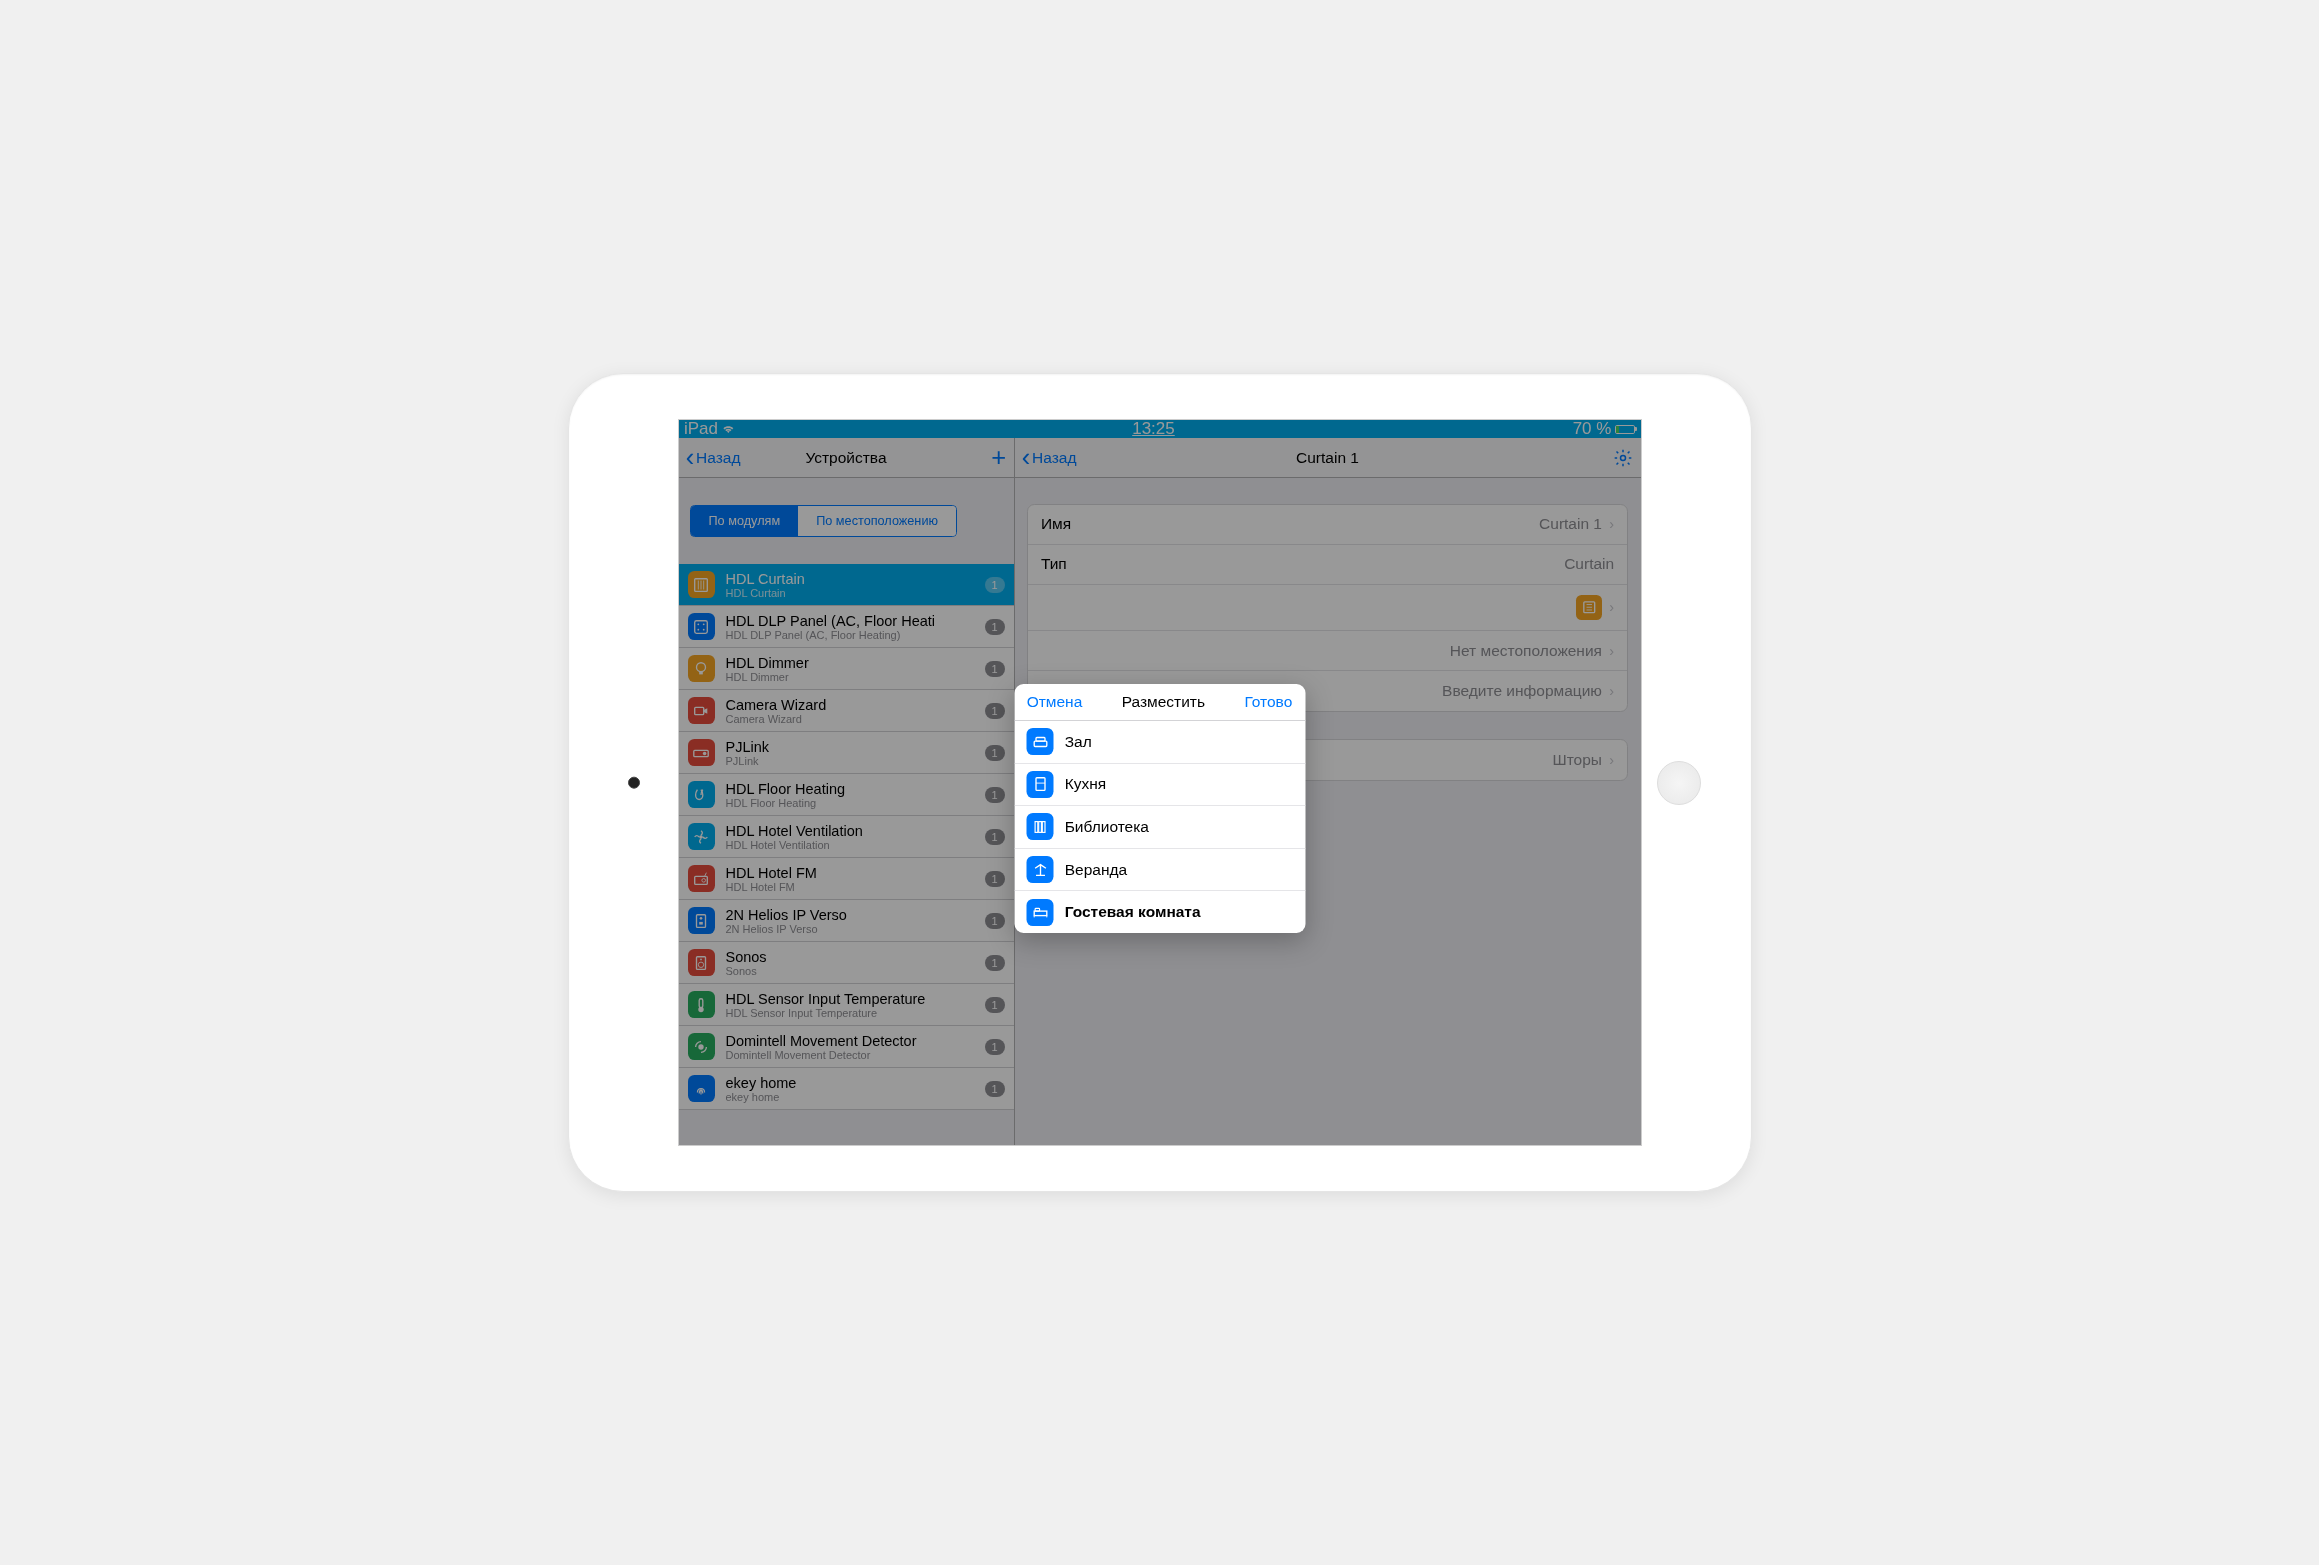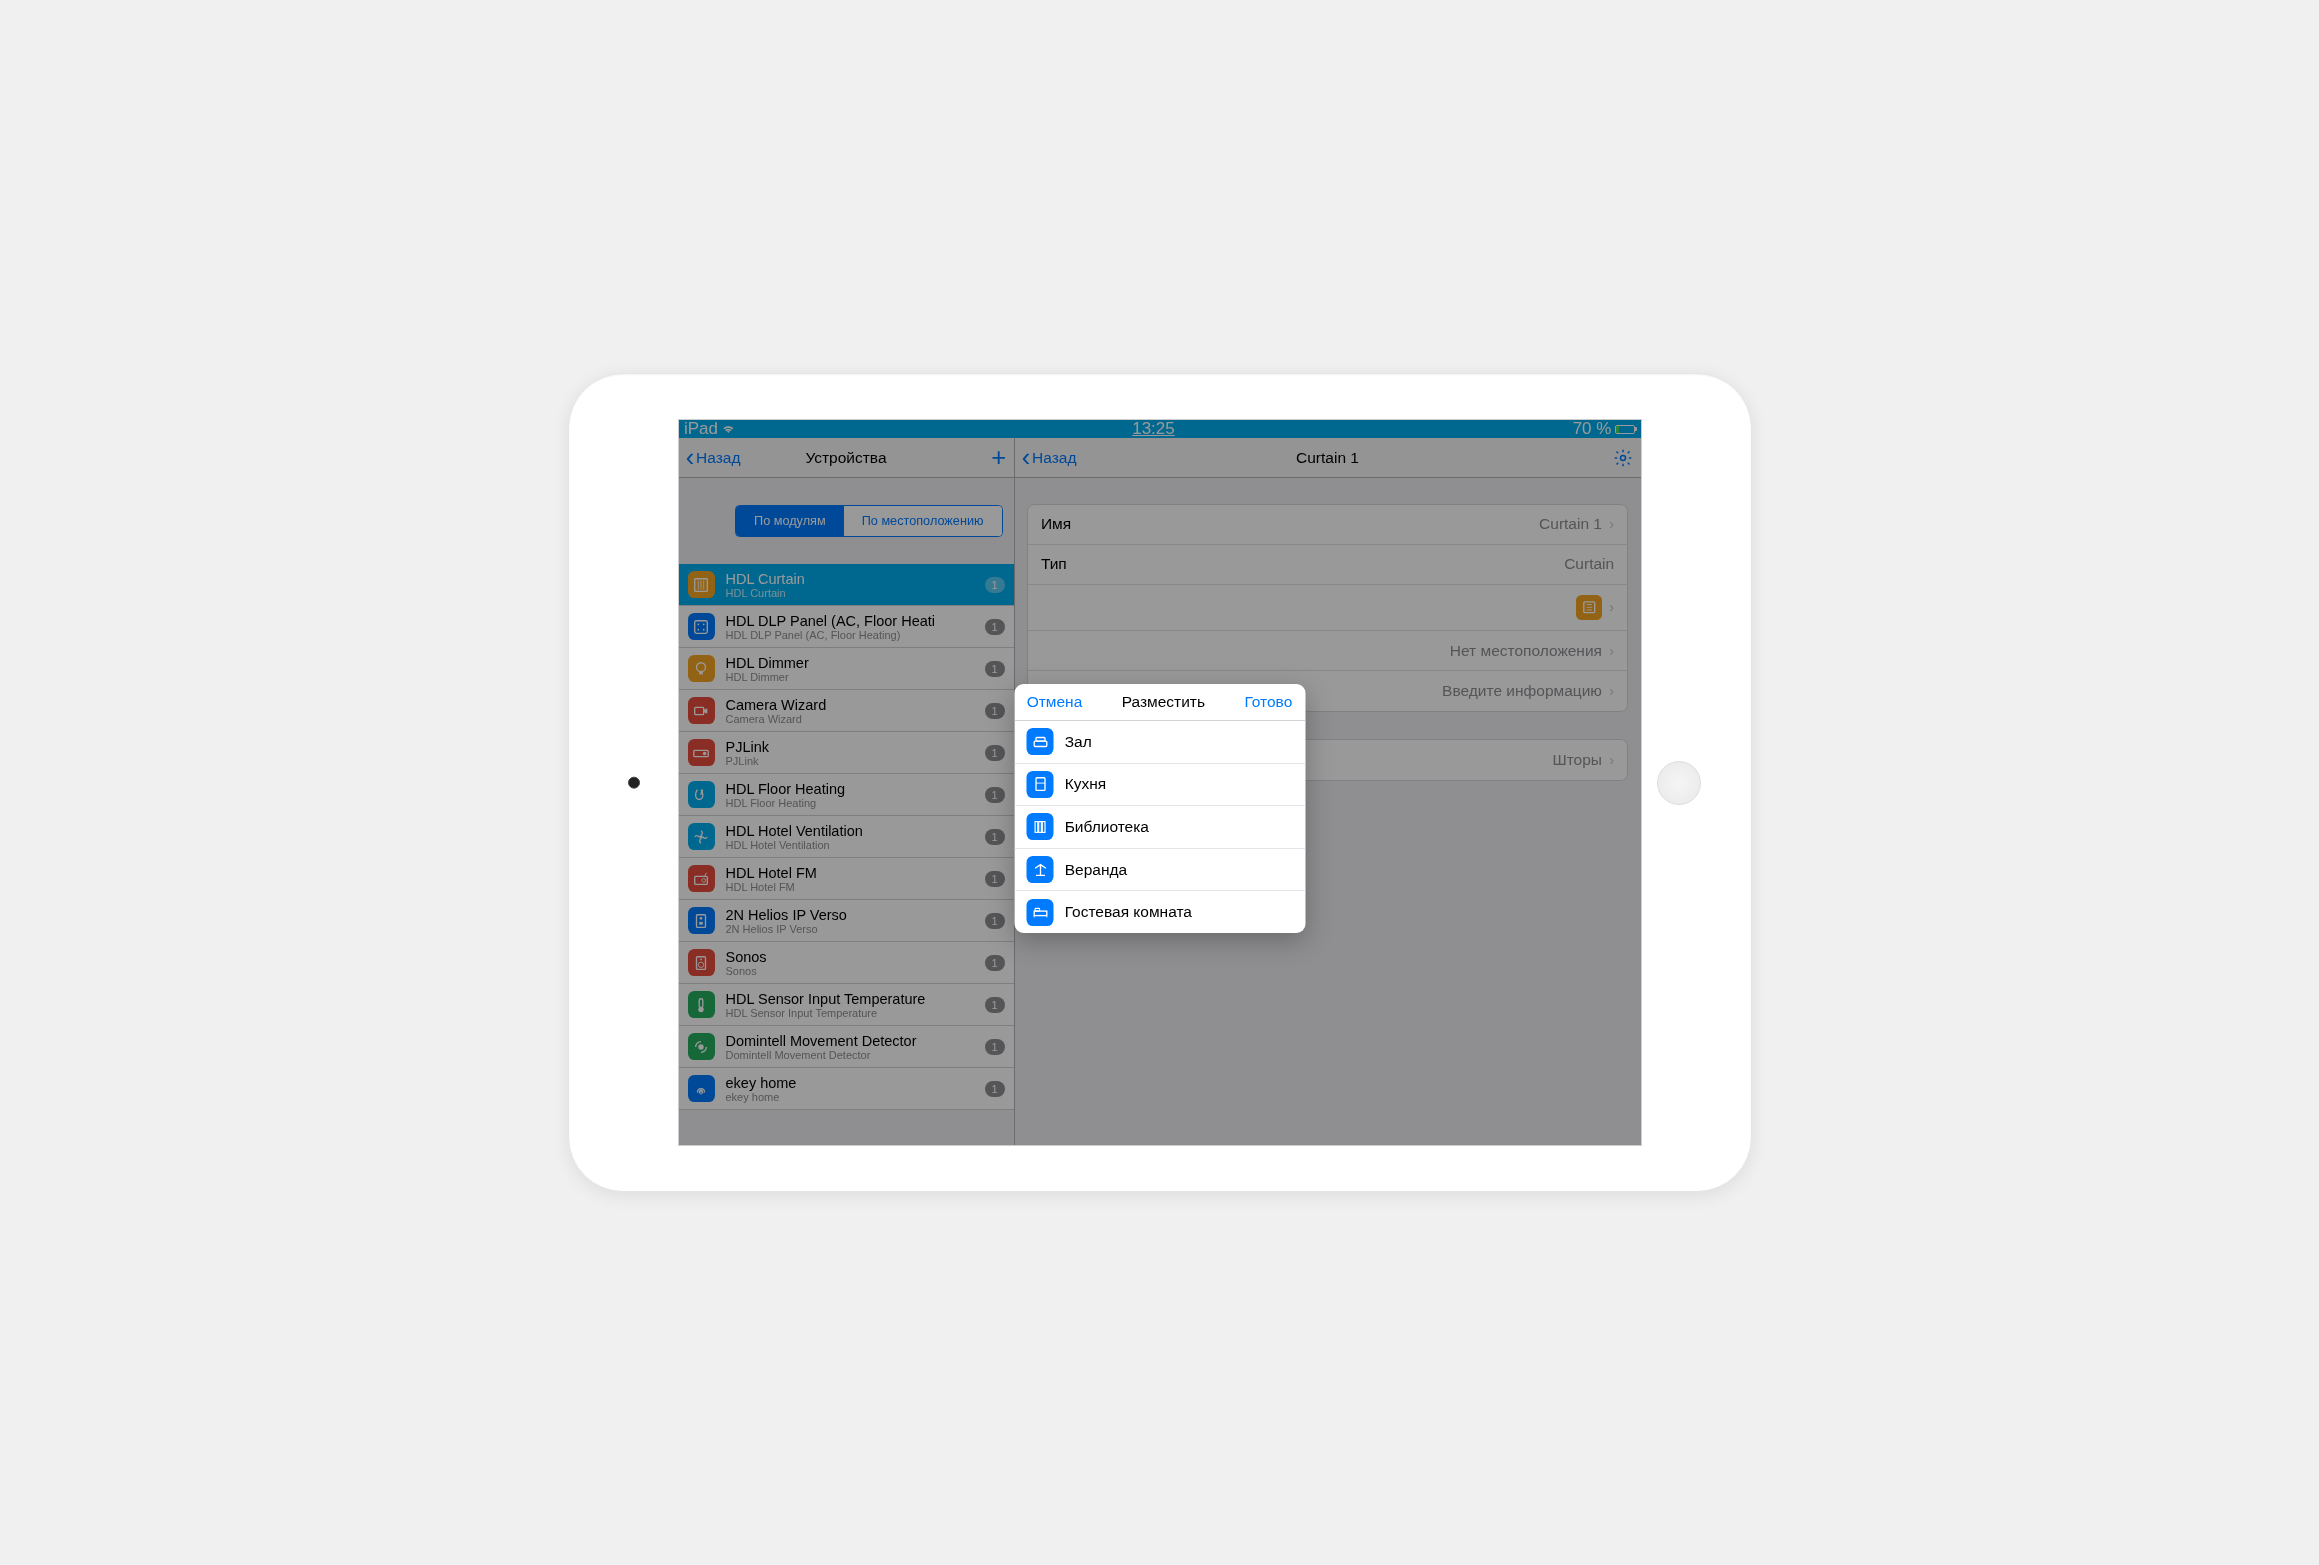--- a/index.html
+++ b/index.html
@@ -23,21 +23,21 @@
 .content { display: flex; height: calc(100% - 18px); }
 
 
 .left-panel { width: 336px; border-right: 0.9px solid #b2b2b5; display: flex; flex-direction: column; background: #efeff4; }
 .nav-bar { height: 40px; background: #f7f7f8; border-bottom: 0.9px solid #b2b2b5; display: flex; align-items: center; padding: 0 7.3px; position:relative; }
 .nav-back { color: #007aff; display: flex; align-items: center; font-size: 15.5px; }
 .nav-back-chev { font-size: 25.5px; line-height: 1; margin-right: 1.8px; font-weight: 300; }
 .nav-title { position:absolute; left:0; right:0; text-align:center; font-size: 15.5px; font-weight: 500; color:#000; pointer-events:none;}
 .nav-add { margin-left: auto; color: #007aff; font-size: 25.5px; font-weight: 200; }
 
-.seg-wrap { padding: 27px 11px; display:flex; justify-content:flex-end;}
+.seg-wrap { padding: 27px 11px; display:flex; justify-content:flex-start;}
 .seg { display: flex; border: 0.9px solid #007aff; border-radius: 4.5px; overflow: hidden; }
 .seg-btn { padding: 8.2px 18px; font-size: 12.7px; color: #007aff; background:#fff;}
 .seg-btn.active { background: #007aff; color: #fff; }
 
 .device-list { flex:1; overflow: hidden; }
 .device-item { display: flex; align-items: center; padding: 5.5px 9px; border-bottom: 0.9px solid #d3d3d6; background: #fff; min-height: 42px; }
 .device-item.selected { background: #00aeef; }
 .device-icon { width: 27px; height: 27px; border-radius: 6.4px; margin-right: 11px; flex-shrink: 0; display:flex; align-items:center; justify-content:center; color:#fff;}
 .device-text { flex: 1; overflow:hidden; }
 .device-title { font-size: 14.5px; color: #000; white-space: nowrap; overflow:hidden; text-overflow: ellipsis;}
@@ -67,21 +67,21 @@
 .widget-btn { flex:1; text-align:center; padding:7.3px 0; color:#007aff; font-size:13.6px; border-right:0.9px solid #007aff;}
 .widget-btn:last-child { border-right:none;}
 
 
 .overlay { position: absolute; inset: 0; background: rgba(0,0,0,0.4); z-index: 10; }
 .popover { position: absolute; left: 50%; top: 264px; transform: translateX(-50%); width: 291px; background: #fff; border-radius: 9px; z-index: 20; overflow: hidden; box-shadow: 0 7.3px 27px rgba(0,0,0,0.25);}
 .popover-header { display: flex; align-items: center; justify-content: space-between; padding: 9px 12.7px; border-bottom: 0.9px solid #d3d3d6; }
 .pop-btn { color: #007aff; font-size: 15.5px; }
 .pop-title { font-size: 15.5px; font-weight: 500; }
 .pop-list .pop-item { display: flex; align-items: center; padding: 7.3px 12.7px; border-bottom: 0.9px solid #e5e5e8; gap: 11px; }
-.pop-list .pop-item:last-child { border-bottom: none; }
+.pop-list .pop-item:last-child { border-bottom: none; font-weight: bold; }
 .pop-icon { width: 27px; height: 27px; border-radius: 6.4px; background: #007aff; display:flex; align-items:center; justify-content:center; color:#fff; font-size:14.5px;}
 .pop-label { font-size: 15.5px; }
 
 svg { display:block; }
 </style>
 </head>
 <body>
 
 <div class="ipad-frame">
   <div class="camera"></div>

